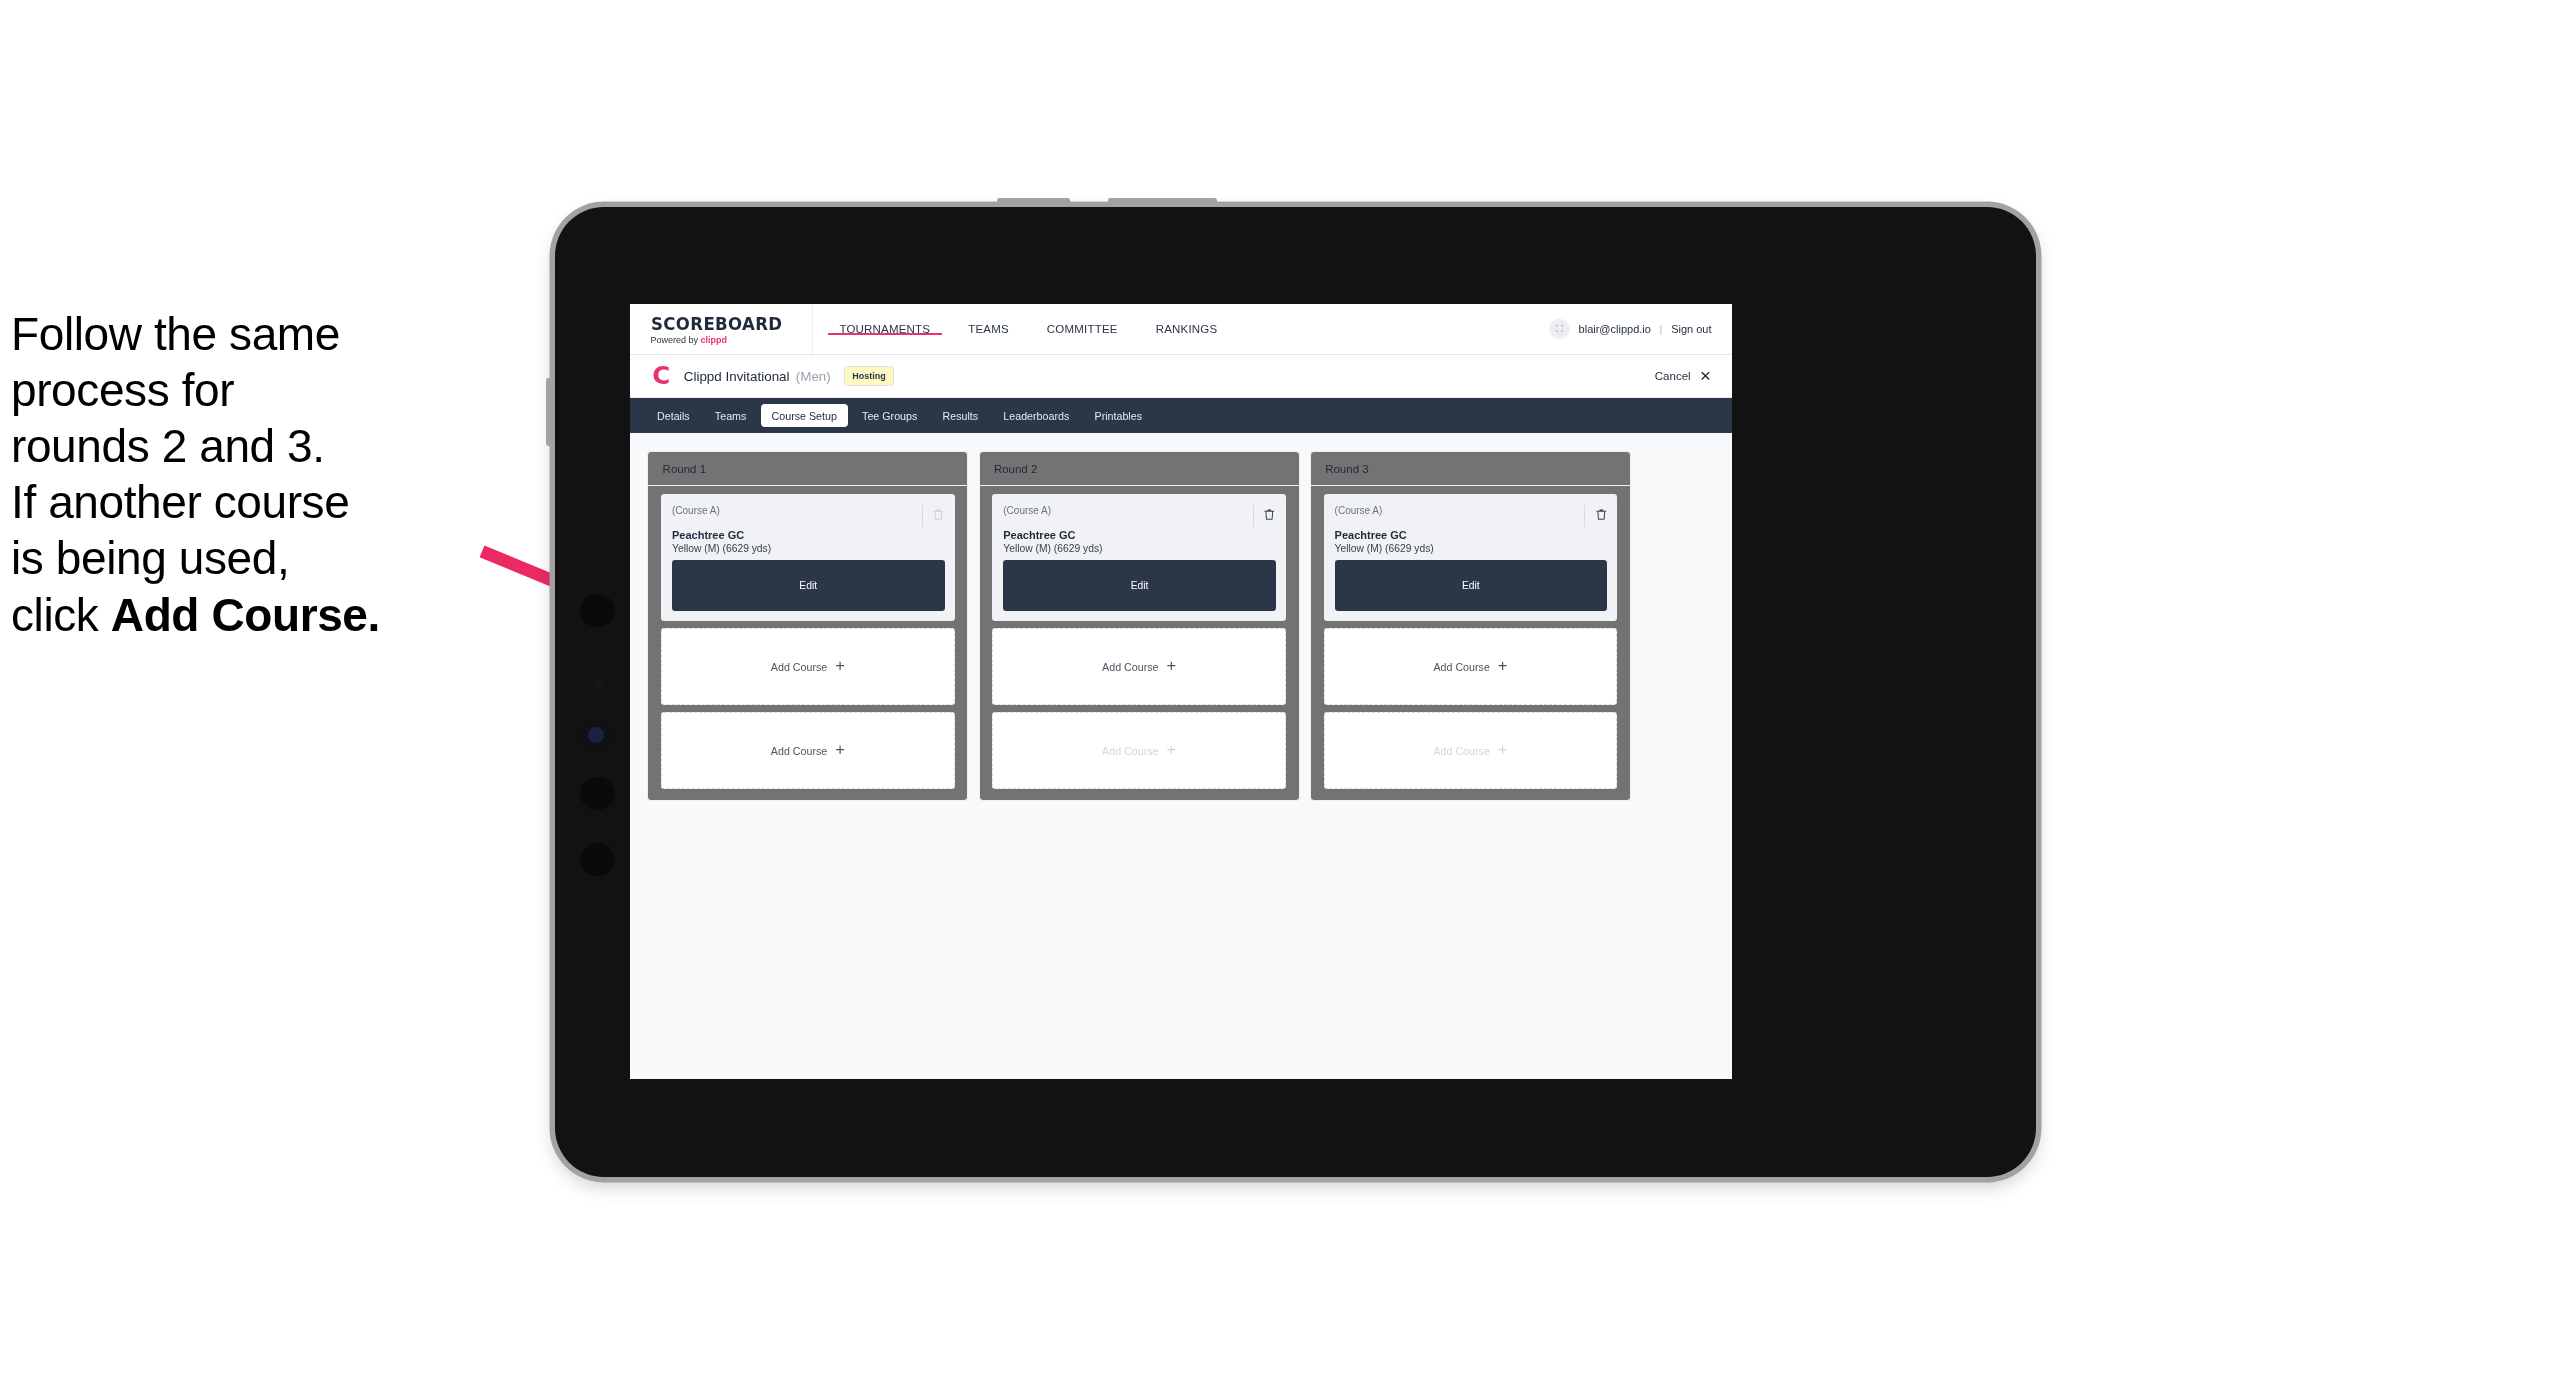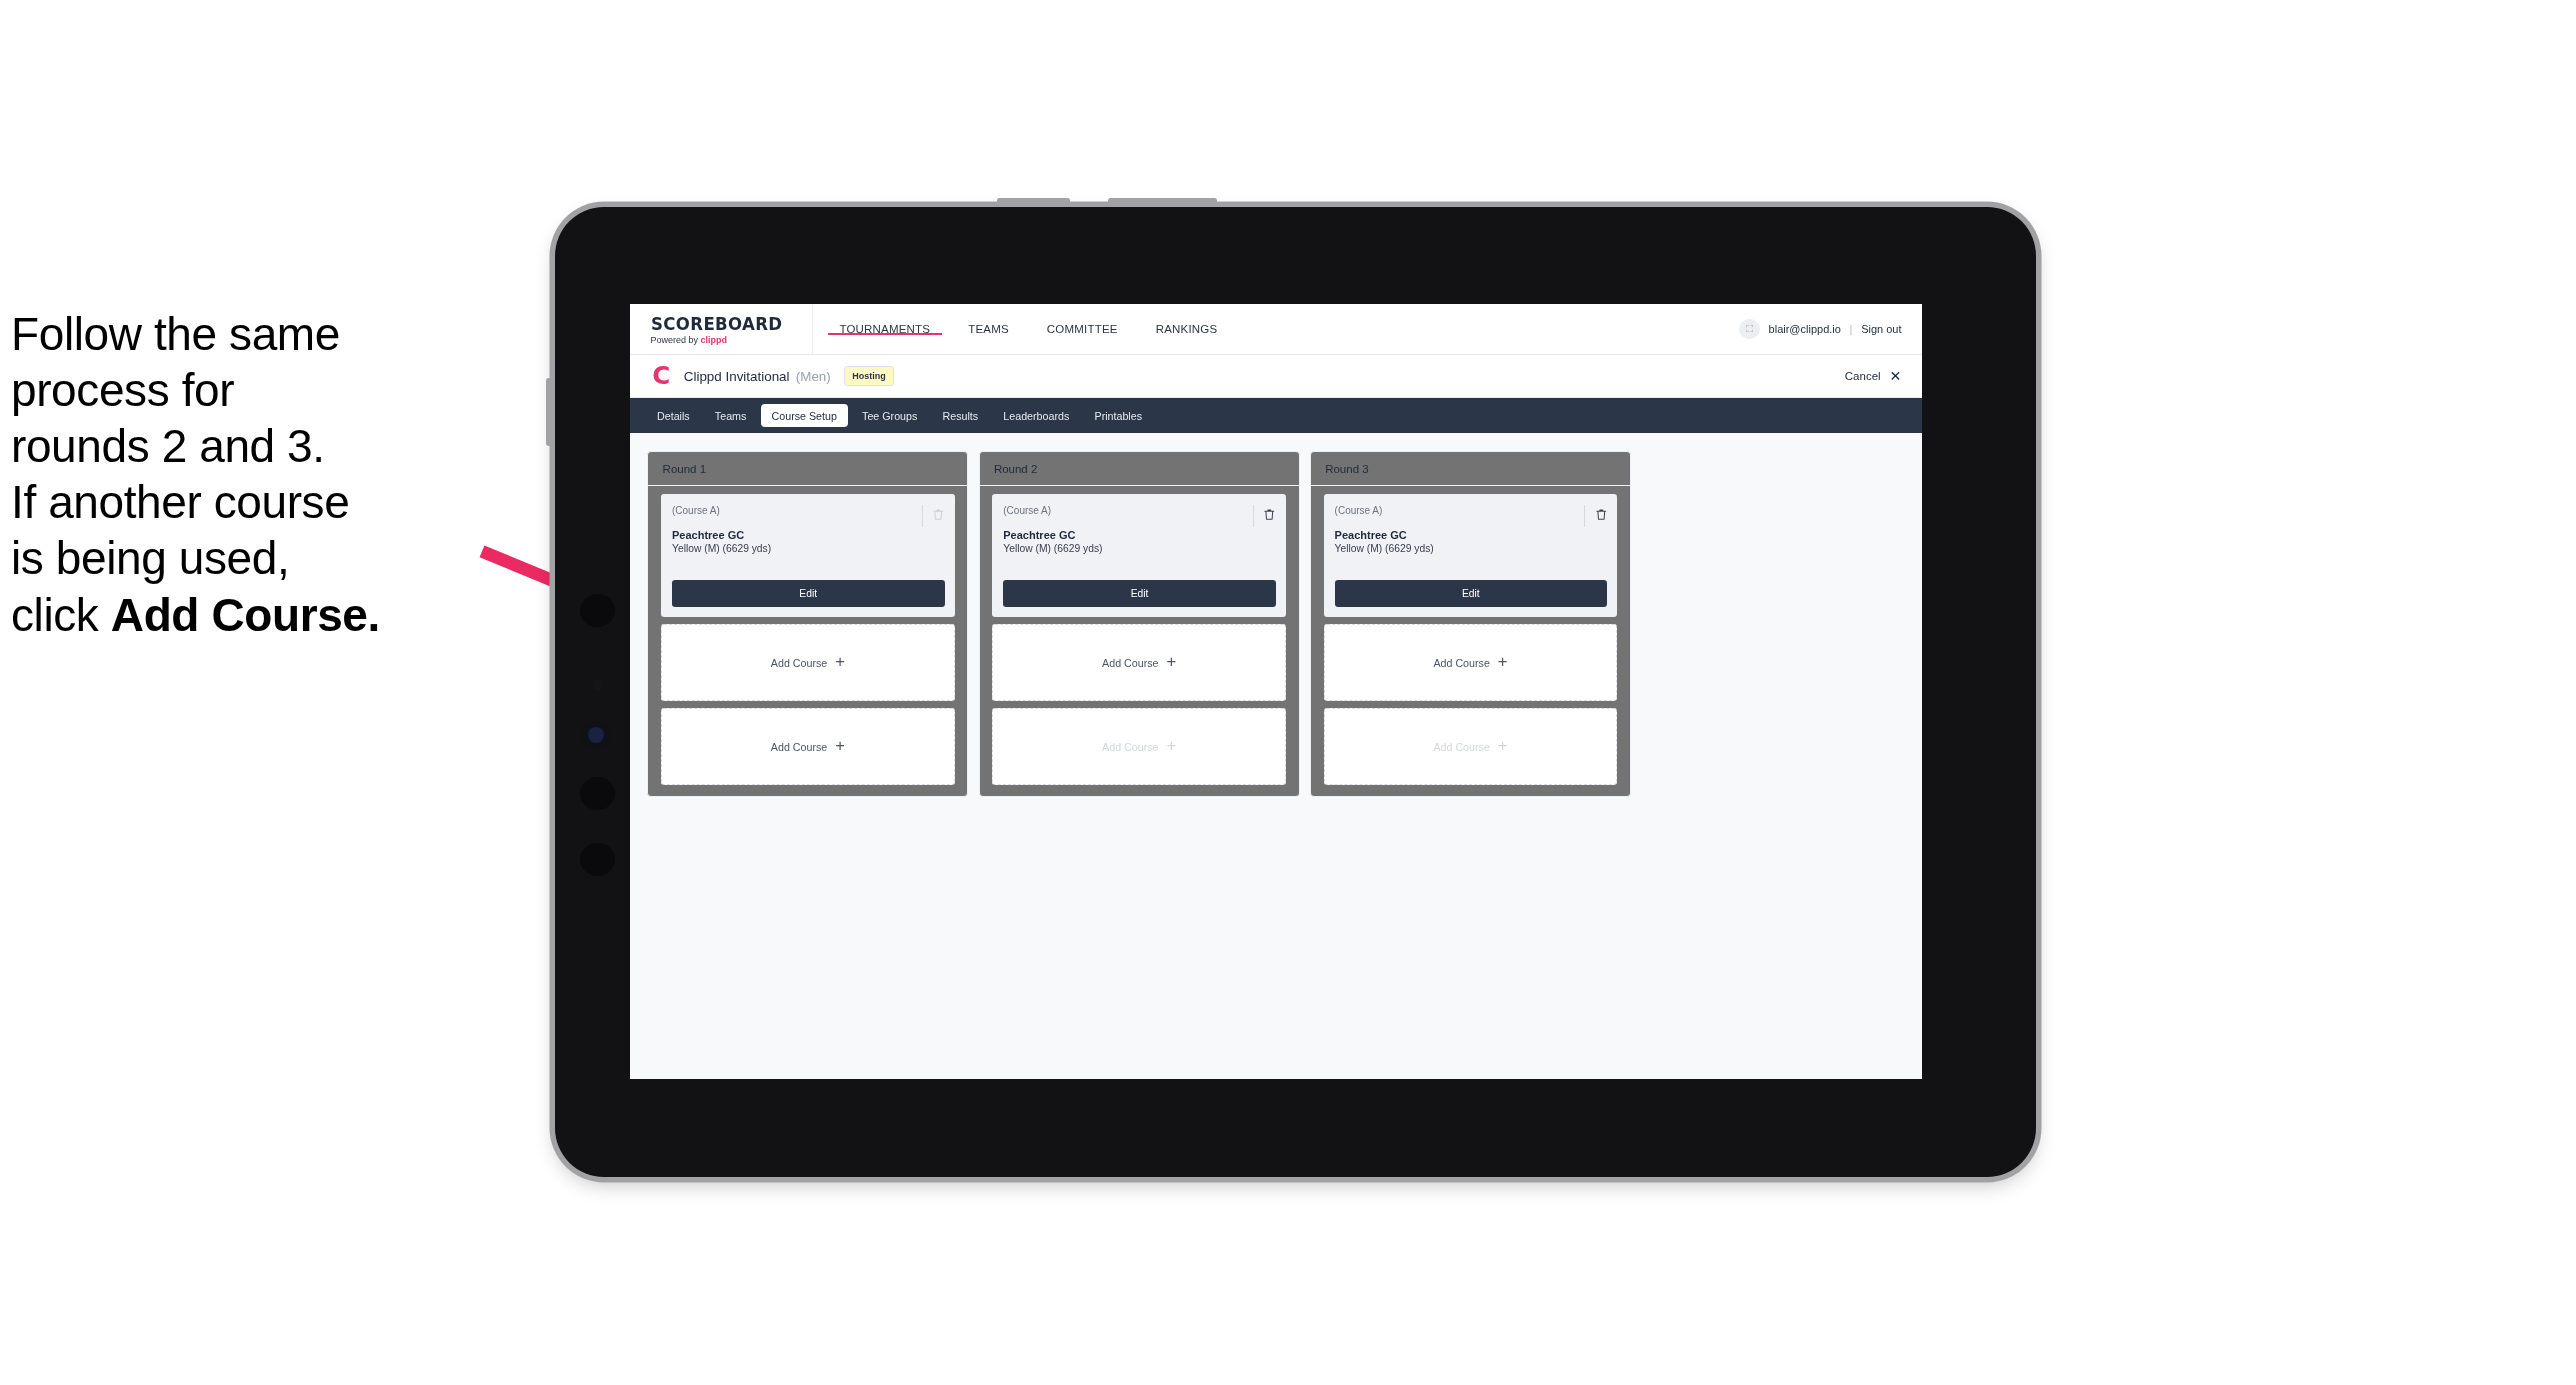--- a/index.html
+++ b/index.html
@@ -56,21 +56,21 @@
   #lens-a { left: 25px; top: 387px; width: 35px; height: 33px; }
   #lens-dot { left: 38px; top: 472px; width: 11px; height: 11px; background:#151518; }
   #lens-b { left: 33px; top: 520px; width: 16px; height: 16px; background:#1a2240; box-shadow: 0 0 4px 1.6px #0d1024; }
   #lens-c { left: 25px; top: 570px; width: 35px; height: 33px; }
   #lens-d { left: 25px; top: 636px; width: 35px; height: 33px; }
 
   
   #app {
     position: absolute;
     left: 75px; top: 97px;
-    width: 1292px; height: 775px;
+    width: 1102px; height: 775px;
     background: #f8f9fb;
     overflow: hidden;
   }
 
   
   #topnav {
     height: 51px;
     background: #ffffff;
     border-bottom: 0.8px solid #e5e7eb;
     display: flex; align-items: stretch;
@@ -199,27 +199,27 @@
   .course-name { font-size: 11px; font-weight: 700; color: #1f2a3c; margin-top: 13px; }
   .course-tee { font-size: 10.3px; color: #39404d; margin-top: 2.4px; }
   .card-actions {
     position: absolute; right: 10.3px; top: 11px;
     display: flex; align-items: center; gap: 9.5px;
   }
   .vline { width: 0.8px; height: 21.3px; background: #d6d9de; }
   .trash { cursor: pointer; }
   .trash.muted { opacity: .26; }
   .edit-btn {
-    margin-top: 26px;
+    margin-top: 6px;
     width: 100%;
     background: #2b3648;
     color: #ffffff;
     font-size: 10.3px;
     text-align: center;
-    padding: 8px 0;
+    padding: 20px 0;
     border-radius: 3.2px;
     cursor: pointer;
   }
 
   .add-slot {
     border: 0.8px dashed #d8dbe0;
     border-radius: 3.2px;
     height: 77px;
     margin-top: 7.1px;
     display: flex; align-items: center; justify-content: center;

